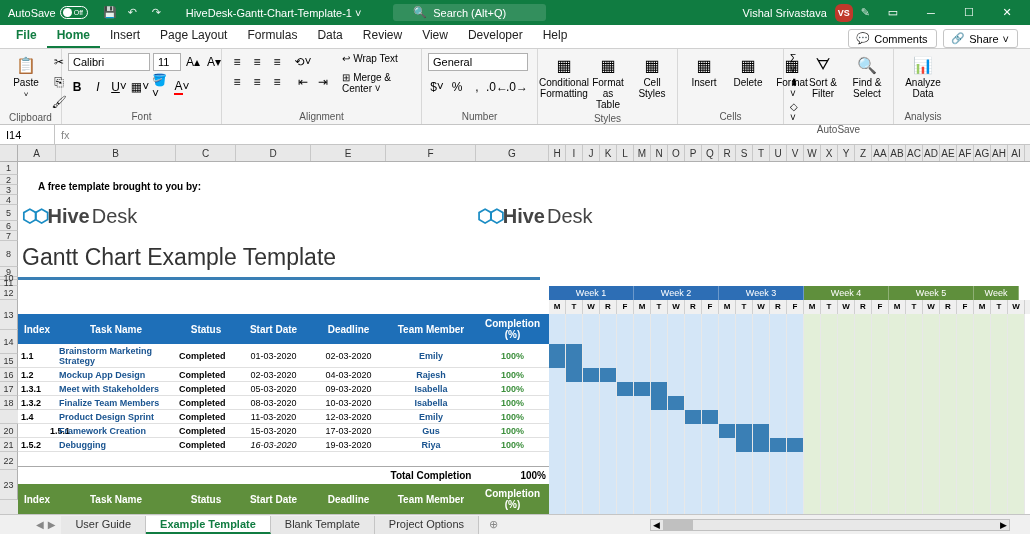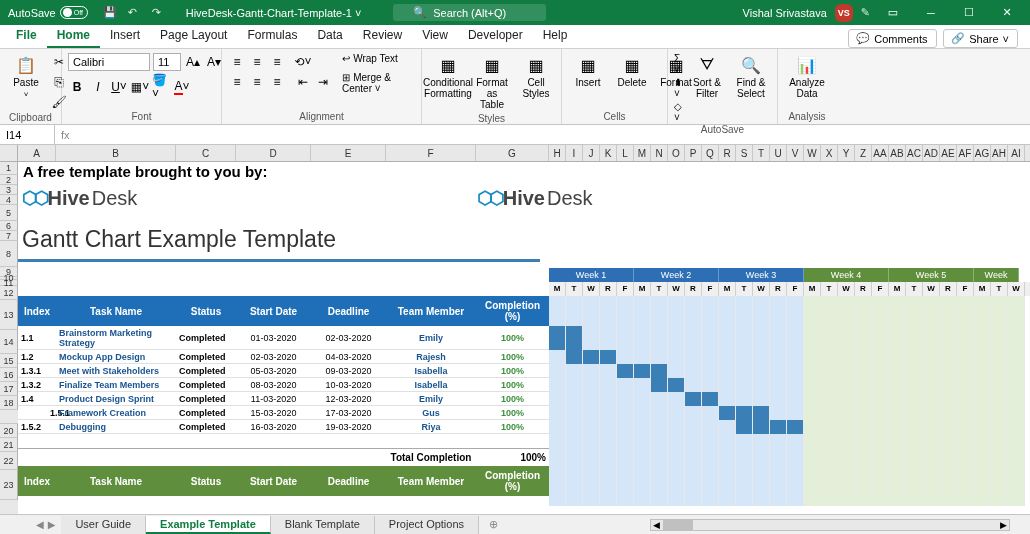--- a/index.html
+++ b/index.html
@@ -51,21 +51,21 @@
 .corner { width: 18px; border-right: 1px solid #b0b0b0; background: #e8e8e8; }
 .ch { border-right: 1px solid #c8c8c8; text-align: center; line-height: 17px; color: #333; }
 
 
 .grid-area { display: flex; height: 352px; }
 .row-headers { width: 18px; background: #e8e8e8; font-size: 9px; }
 .rh { border-bottom: 1px solid #c8c8c8; border-right: 1px solid #b0b0b0; text-align: center; color: #333; }
 .sheet { flex: 1; position: relative; overflow: hidden; background: #fff; }
 
 
-.intro { font-size: 15px; font-weight: bold; padding: 1px 5px; height: 13px; }
+.intro { font-size: 10px; font-weight: bold; padding: 1px 20px; height: 13px; margin-top: 18px; }
 .logo-row { height: 46px; display: flex; align-items: center; }
 .logo { font-size: 20px; font-weight: 600; color: #444; display: flex; align-items: center; gap: 2px; }
 .logo .hexes { color: #1a8cc4; font-size: 18px; letter-spacing: -4px; }
 .logo .desk { font-weight: 400; }
 .title-row { font-family: 'Calibri Light', sans-serif; font-size: 23px; color: #333; padding: 2px 4px; height: 36px; display: flex; align-items: center; }
 .title-underline { height: 3px; background: #3a7fb5; margin: 2px 0 6px 0; width: 522px; }
 
 
 .gantt-wrap { display: flex; }
 .gantt-left { width: 531px; }
@@ -227,20 +227,33 @@
         </div>
       </div>
       <div class="col-stack" style="margin-left:6px;font-size:10px">
         <div>↩ <span>Wrap Text</span></div>
         <div style="margin-top:6px">⊞ <span>Merge &amp; Center</span> ˅</div>
       </div>
     </div>
     <div class="group-label">Alignment</div>
   </div>
 
+  <div class="ribbon-group" style="width:116px">
+    <div class="group-body col-stack" style="width:100%">
+      <input class="small-ctrl" style="width: 100px;" value="General">
+      <div class="row-stack" style="margin-top:3px">
+        <span class="icon-btn">$˅</span>
+        <span class="icon-btn">%</span>
+        <span class="icon-btn">,</span>
+        <span class="icon-btn">.0←</span>
+        <span class="icon-btn">.0→</span>
+      </div>
+    </div>
+    <div class="group-label">Number</div>
+  </div>
 
   <div class="ribbon-group" style="width:140px">
     <div class="group-body">
       <div class="big-btn">
           <span class="ico">▦</span>
           <span>Conditional Formatting</span>
         </div>
       <div class="big-btn">
           <span class="ico">▦</span>
           <span>Format as Table</span>
@@ -455,21 +468,21 @@
               <div class="dc bold" style="width: 60px;">Completed</div>
               <div class="dc " style="width: 75px; justify-content: center;">15-03-2020</div>
               <div class="dc " style="width: 75px; justify-content: center;">17-03-2020</div>
               <div class="dc link" style="width: 90px; justify-content: center;">Gus</div>
               <div class="dc green" style="width: 73px; justify-content: center;">100%</div>
             </div>
             <div class="data-row">
               <div class="dc bold" style="width: 38px;">1.5.2</div>
               <div class="dc link" style="width: 120px;">Debugging</div>
               <div class="dc bold" style="width: 60px;">Completed</div>
-              <div class="dc " style="width: 75px; justify-content: center;">16-03-2020</div>
+              <div class="dc " style="width: 75px; justify-content: center; font-style: italic;">16-03-2020</div>
               <div class="dc " style="width: 75px; justify-content: center;">19-03-2020</div>
               <div class="dc link" style="width: 90px; justify-content: center;">Riya</div>
               <div class="dc green" style="width: 73px; justify-content: center;">100%</div>
             </div>
           </div>
         <div style="height:14px"></div>
         <div class="total-row">
           <div style="width:368px"></div>
           <div class="dc center" style="width:90px">Total Completion</div>
           <div class="dc center" style="width:73px;justify-content:flex-end">100%</div>

